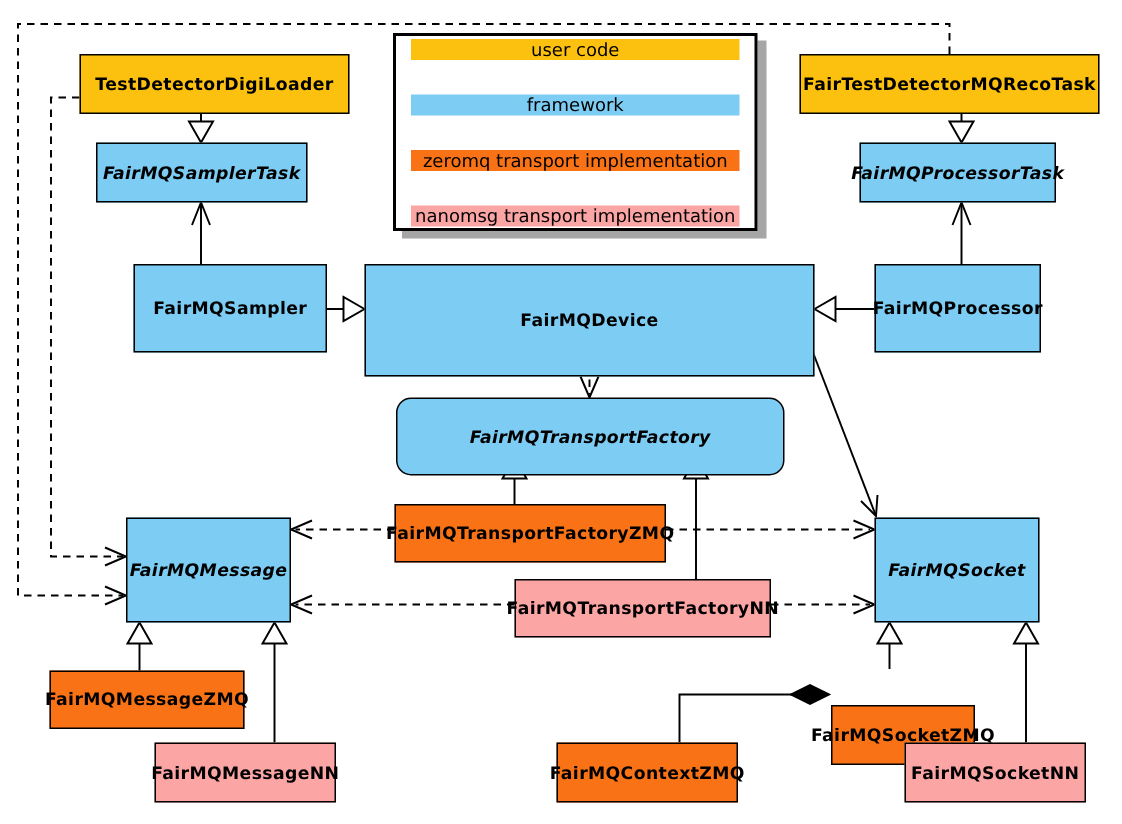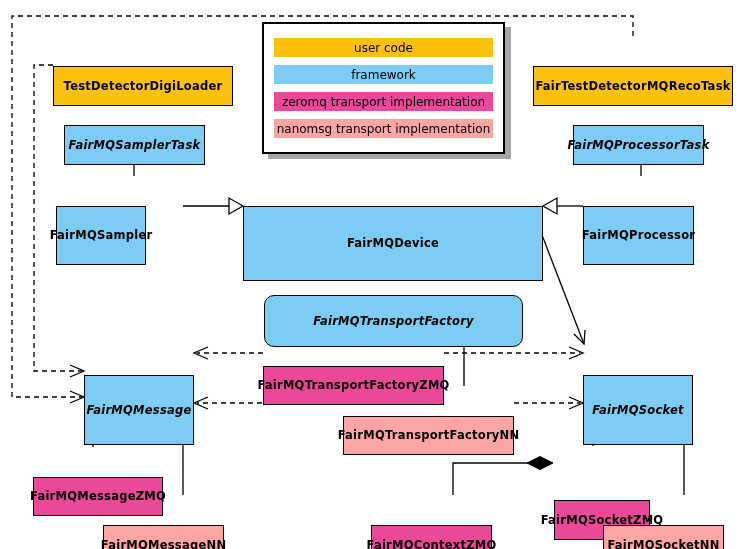--- a/index.html
+++ b/index.html
@@ -6,32 +6,31 @@
   #canvas{
     position:relative;width:748px;height:549px;background:#ffffff;overflow:hidden;
     font-family:"DejaVu Sans","Liberation Sans",sans-serif;
   }
   #edges{position:absolute;left:0;top:0;width:748px;height:549px;}
   .node{
     position:absolute;box-sizing:border-box;border:1.5px solid #000;
     display:flex;align-items:center;justify-content:center;text-align:center;
     font-size:11.5px;font-weight:700;color:#000;letter-spacing:.25px;line-height:1.1;
     padding:0 2px;
-    margin-top:30px;
   }
   .abstract{font-style:italic;}
   .c-user{background:#fcc10e;}
   .c-framework{background:#7dccf3;}
-  .c-zeromq{background:#ec4899;}
+  .c-zeromq{background:#f97316;}
   .c-nanomsg{background:#fca5a5;}
   #legend{
     position:absolute;left:262px;top:22px;width:243px;height:132px;box-sizing:border-box;
     background:#ffffff;border:2px solid #000;
     box-shadow:6px 5px 0 #a6a6a6;
-    display:flex;flex-direction:column;justify-content:center;align-items:center;gap:8px;
+    display:flex;flex-direction:column;justify-content:center;align-items:center;gap:23px;
     padding:4px 0;
   }
   .legend-row{
     width:219px;height:19px;display:flex;align-items:center;justify-content:center;
     font-size:12px;font-weight:400;color:#000;
   }
   svg line,svg polyline{stroke:#000;stroke-width:1.3;fill:none;}
   svg .dash{stroke-dasharray:5 4;}
   svg .tri{fill:#ffffff;stroke:#000;stroke-width:1.3;}
   svg .diamond{fill:#000;stroke:#000;}
@@ -165,21 +164,21 @@
   </div>
 
   <div class="node c-user" style="left:53px;top:36px;width:180px;height:40px;">TestDetectorDigiLoader</div>
 
   <div class="node c-user" style="left:533px;top:36px;width:200px;height:40px;">FairTestDetectorMQRecoTask</div>
 
   <div class="node c-framework abstract" style="left:64px;top:95px;width:141px;height:40px;text-align:center;">FairMQSamplerTask</div>
 
   <div class="node c-framework abstract" style="left:573px;top:95px;width:131px;height:40px;">FairMQProcessorTask</div>
 
-  <div class="node c-framework" style="left:56px;top:176px;width:90px;height:59px;">FairMQSampler</div>
+  <div class="node c-framework" style="left:89px;top:176px;width:129px;height:59px;">FairMQSampler</div>
 
   <div class="node c-framework" style="left:243px;top:176px;width:300px;height:75px;">FairMQDevice</div>
 
   <div class="node c-framework" style="left:583px;top:176px;width:111px;height:59px;">FairMQProcessor</div>
 
   <div class="node c-framework abstract" style="left:264px;top:265px;width:259px;height:52px;border-radius:10px;">FairMQTransportFactory</div>
 
   <div class="node c-zeromq" style="left:263px;top:336px;width:181px;height:39px;">FairMQTransportFactoryZMQ</div>
 
   <div class="node c-nanomsg" style="left:343px;top:386px;width:171px;height:39px;">FairMQTransportFactoryNN</div>

